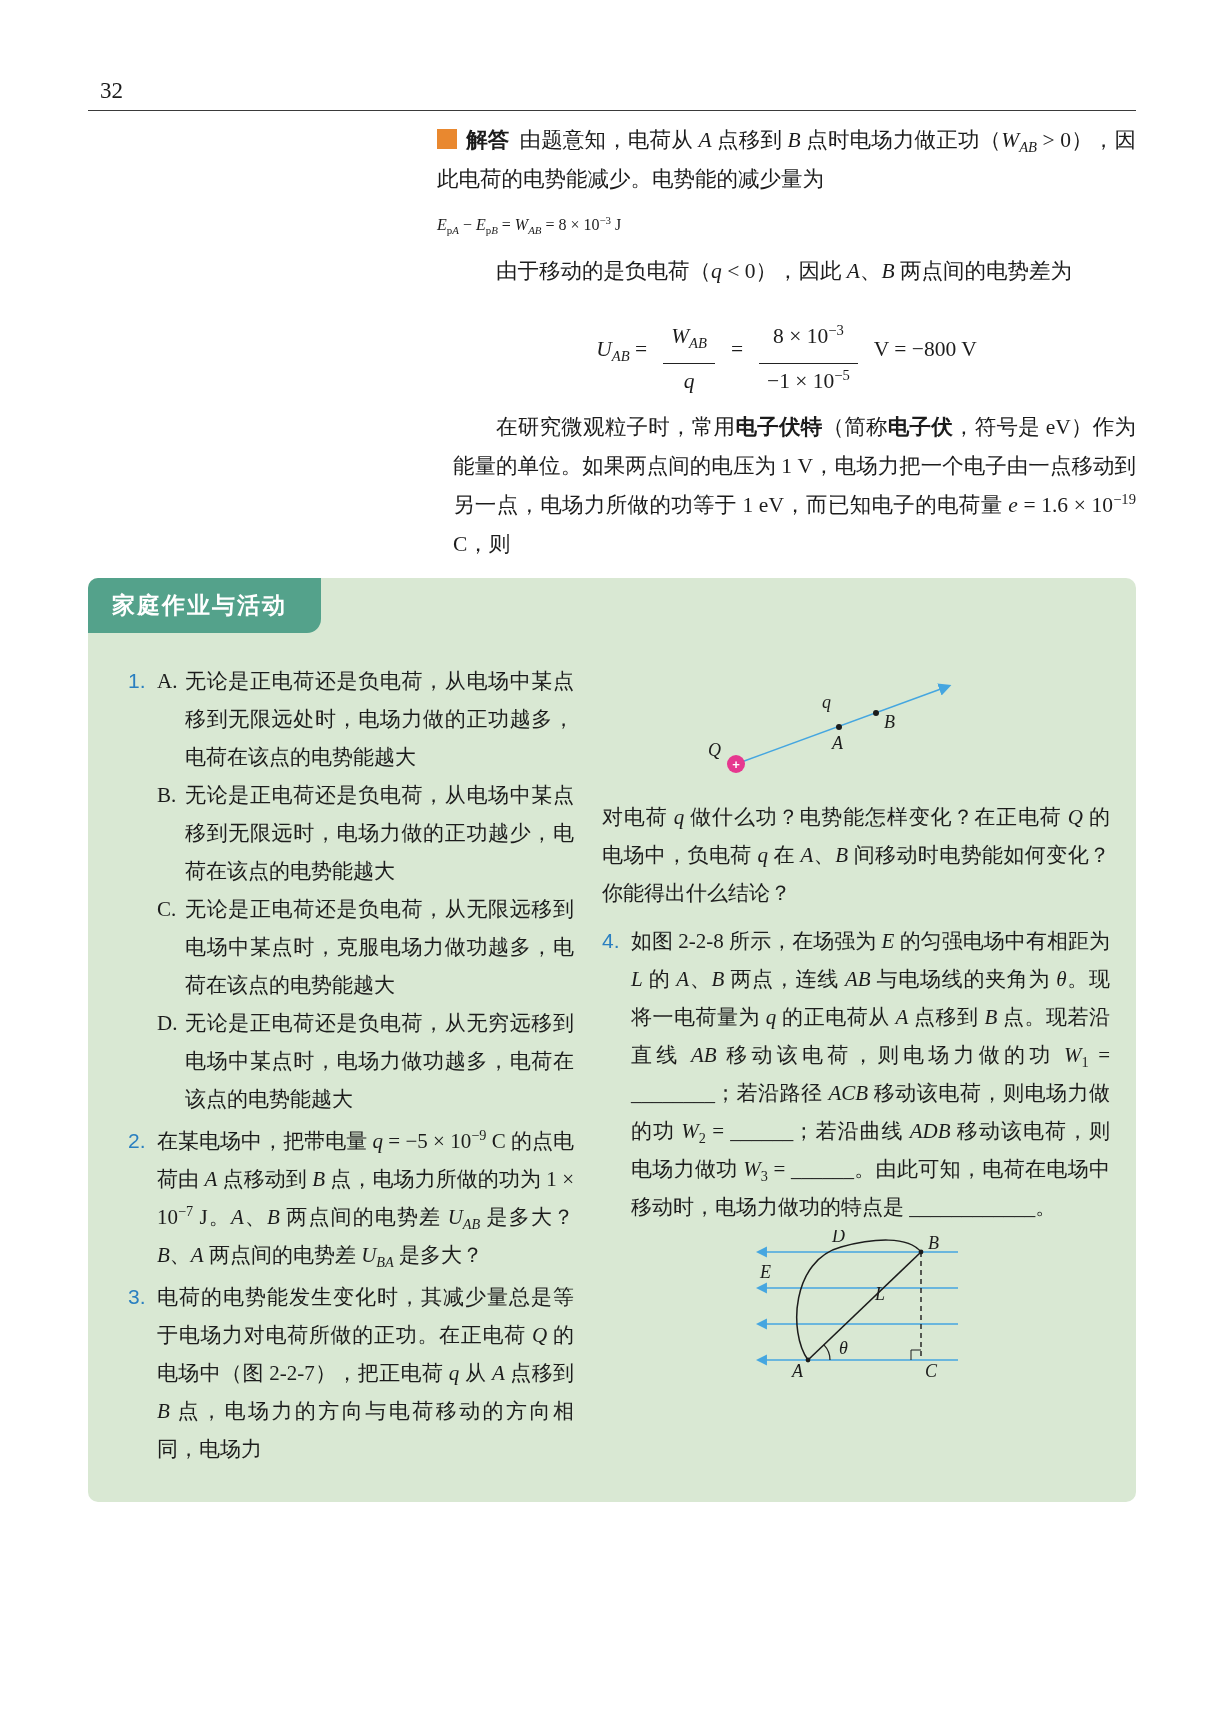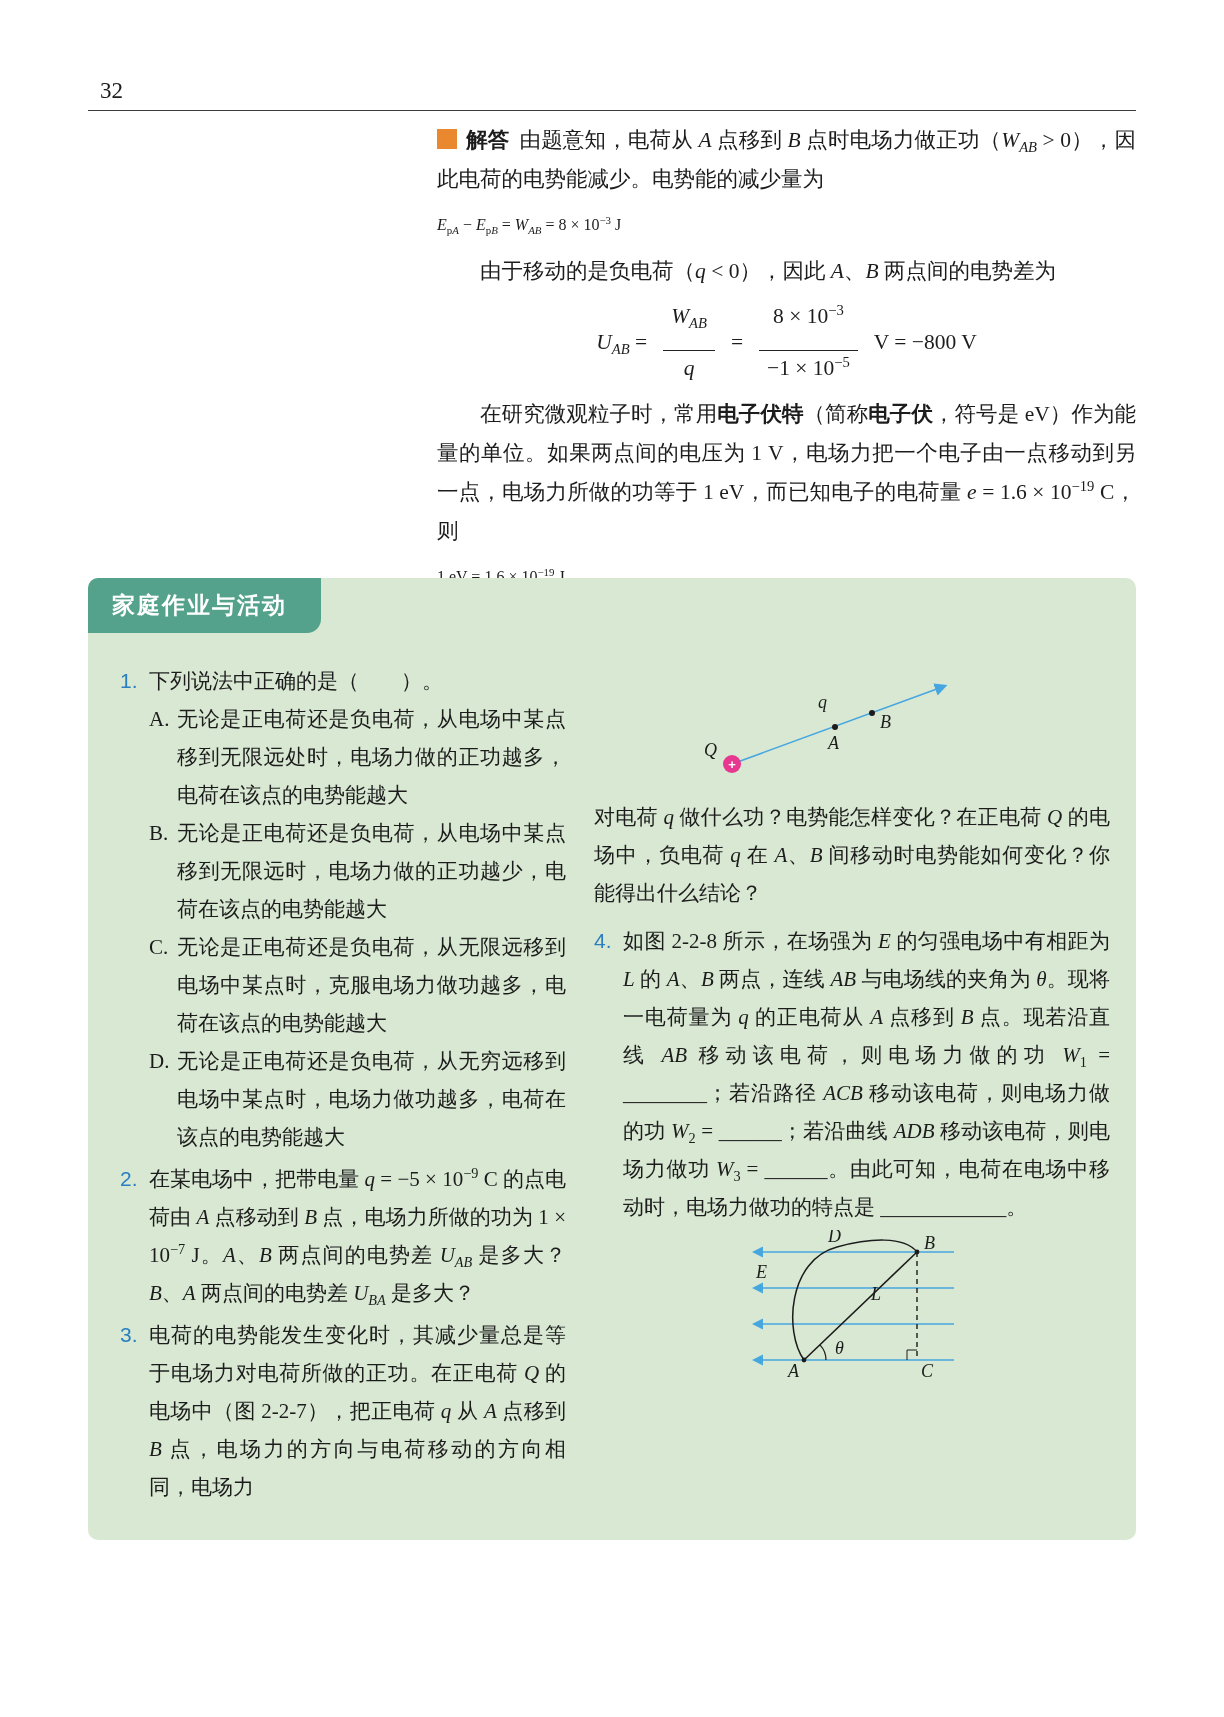--- a/index.html
+++ b/index.html
@@ -30,21 +30,21 @@
   
   .solution {
     position: absolute;
     left: 437px; top: 121px;
     width: 699px;
     font-size: 21.5px;
     line-height: 39px;
     text-align: justify;
   }
   .para { margin: 0; }
-  .para.indent { text-indent: 43px; }
+  .para.indent { text-indent: 43px; margin-left: 16px; }
   .sq {
     display: inline-block;
     width: 20px; height: 20px;
     background: #e9882f;
     vertical-align: -2px;
     margin-right: 9px;
   }
   .hd {
     font-family: Liberation Sans, sans-serif;
     font-weight: bold;
@@ -60,21 +60,21 @@
   .formula-row {
     display: flex;
     justify-content: center;
     align-items: center;
     gap: 16px;
     margin: 10px 0 12px 0;
     font-size: 21.5px;
     line-height: 28px;
   }
   .frac { display: inline-block; text-align: center; vertical-align: middle; }
-  .frac .num { display: block; padding: 1px 8px 20px 8px; border-bottom: 1.6px solid #222; }
+  .frac .num { display: block; padding: 1px 8px 13px 8px; border-bottom: 1.6px solid #222; margin-top: 20px; }
   .frac .den { display: block; padding: 3px 8px 1px 8px; }
 
   
   .hw-box {
     position: absolute;
     left: 88px; top: 578px;
     width: 1048px;
     min-height: 924px;
     background: #d9e8d3;
     border-radius: 10px;
@@ -92,21 +92,21 @@
     padding: 8px 34px 9px 24px;
     border-radius: 0 0 14px 0;
   }
   .hw-columns {
     display: flex;
     gap: 28px;
     padding: 84px 26px 30px 32px;
   }
   .col-left  { width: 446px; flex: none; }
   .col-right { flex: 1; }
-  .hw-box, .hw-columns { font-size: 21px; line-height: 38px; }
+  .hw-box, .hw-columns { font-size: 21px; line-height: 38px; padding-left: 20px; }
   .q { display: flex; margin-bottom: 4px; }
   .q-num {
     flex: none; width: 29px;
     color: #2a7fc0;
     font-family: "Liberation Sans", "DejaVu Sans", sans-serif;
   }
   .q-body { flex: 1; text-align: justify; }
   .opt { display: flex; }
   .opt-label { flex: none; width: 28px; color: #1c1c1c; }
   .opt-body { flex: 1; text-align: justify; }
@@ -168,21 +168,20 @@
   <section class="hw-box">
     <div class="hw-badge">家庭作业与活动</div>
 
     <div class="hw-columns">
 
       <div class="col-left">
 
         <div class="q">
           <span class="q-num">1.</span>
           <div class="q-body">
-            <div>下列说法中正确的是（　　）。</div>
             <div class="opt">
               <span class="opt-label">A.</span>
               <div class="opt-body">无论是正电荷还是负电荷，从电场中某点移到无限远处时，电场力做的正功越多，电荷在该点的电势能越大</div>
             </div>
             <div class="opt">
               <span class="opt-label">B.</span>
               <div class="opt-body">无论是正电荷还是负电荷，从电场中某点移到无限远时，电场力做的正功越少，电荷在该点的电势能越大</div>
             </div>
             <div class="opt">
               <span class="opt-label">C.</span>

